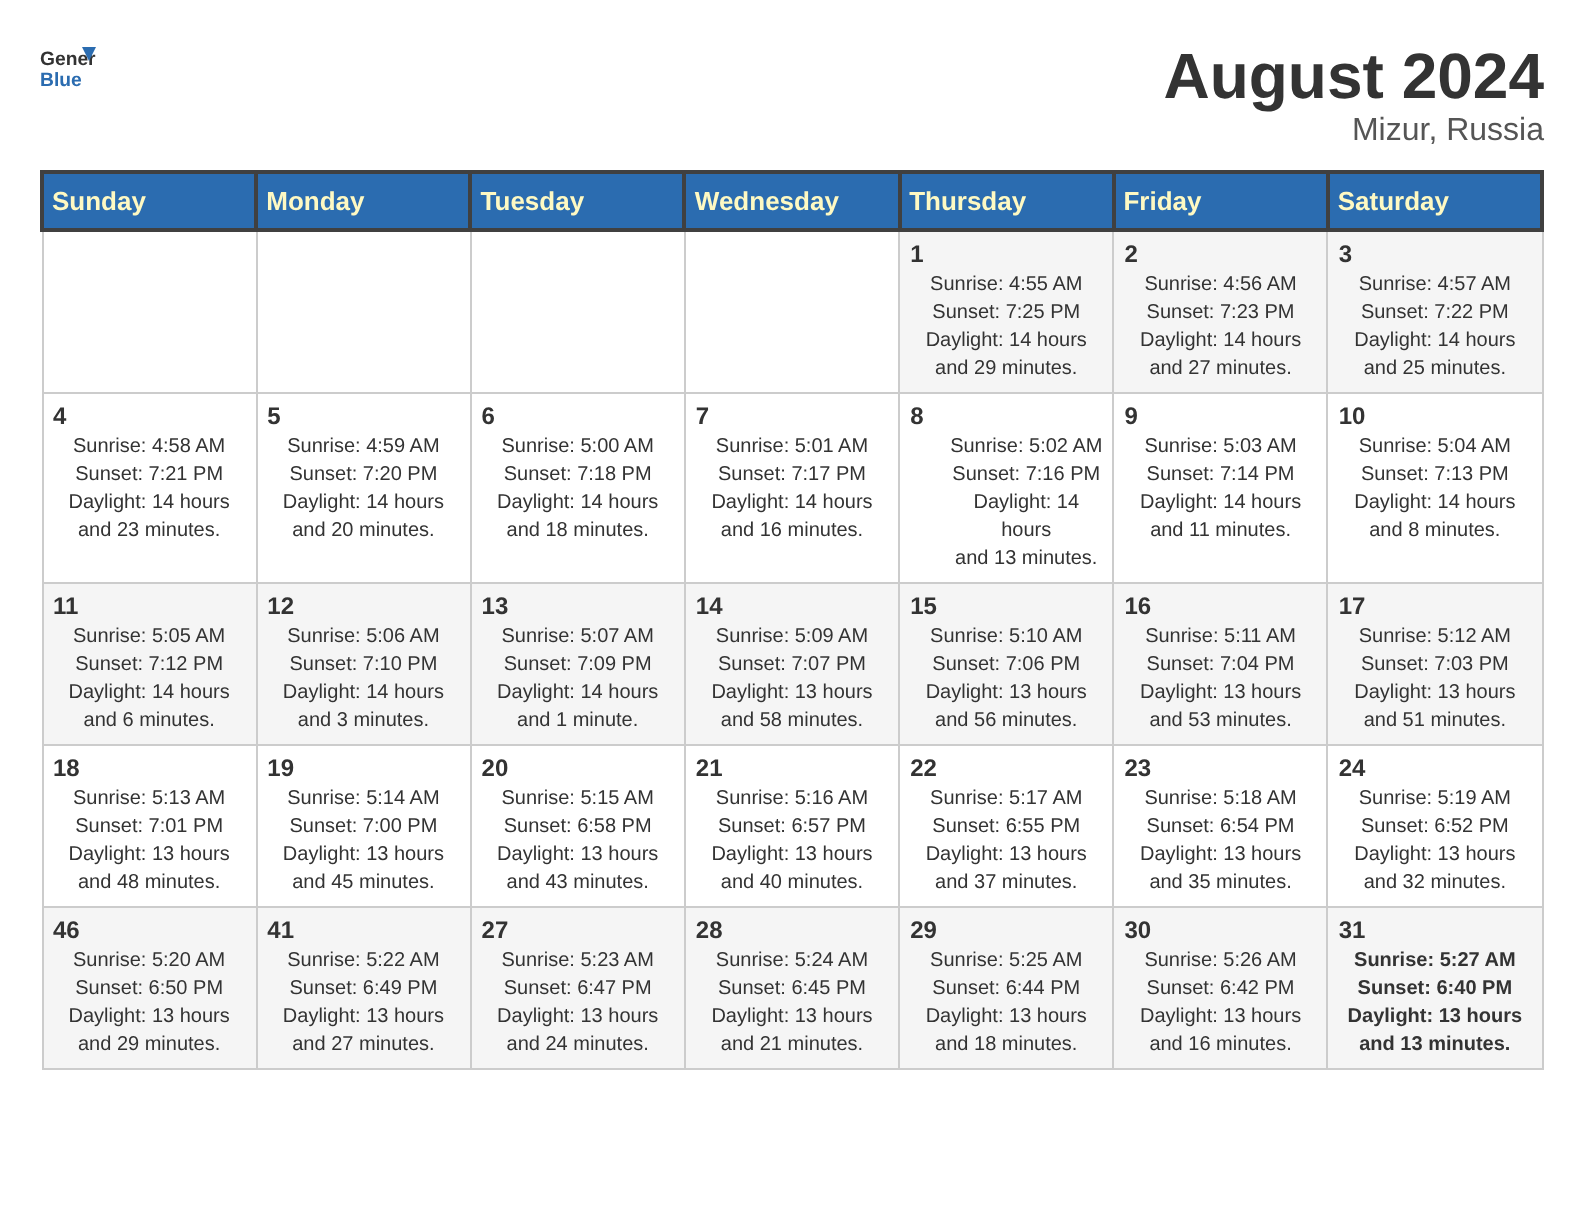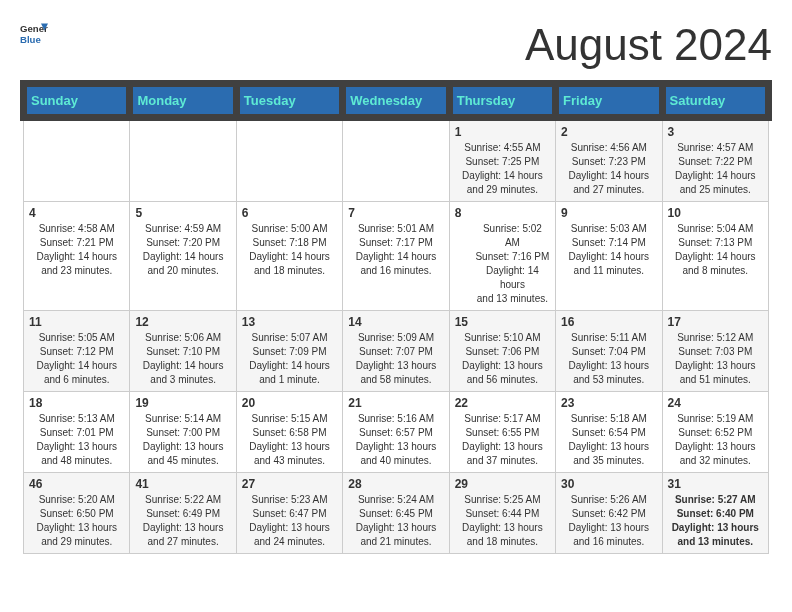--- a/index.html
+++ b/index.html
@@ -22,41 +22,41 @@
       gap: 4px;
     }
     .logo-icon {
       width: 28px;
       height: 28px;
     }
     .title-area {
       text-align: right;
     }
     .month-year {
-      font-size: 44px;
-      font-weight: normal;
+      font-size: 32px;
+      font-weight: bold;
       color: #333;
     }
     .location {
       font-size: 16px;
       color: #555;
     }
     table {
       width: 100%;
       border-collapse: collapse;
       table-layout: fixed;
     }
     thead tr th {
       background-color: #2b6cb0;
-      color: #5eead4;
+      color: #fef9c3;
       font-size: 13px;
       font-weight: bold;
       padding: 6px 4px;
       text-align: left;
-      border: 7px solid #404040;
+      border: 2px solid #404040;
     }
     tbody tr td {
       border: 1px solid #ccc;
       vertical-align: top;
       padding: 4px 5px;
       font-size: 10.5px;
       color: #333;
       height: 80px;
       background: #fff;
     }
@@ -88,20 +88,21 @@
 <div class="header-area">
   <div class="logo">
     <svg class="logo-icon" viewBox="0 0 32 32">
       <text x="0" y="14" font-size="11" font-weight="bold" fill="#333">General</text>
       <text x="0" y="26" font-size="11" font-weight="bold" fill="#2b6cb0">Blue</text>
       <polygon points="24,4 32,4 28,12" fill="#2b6cb0"></polygon>
     </svg>
   </div>
   <div class="title-area">
     <div class="month-year">August 2024</div>
+    <div class="location">Mizur, Russia</div>
   </div>
 </div>
 
 <table>
   <thead>
     <tr>
     <th>Sunday</th>
         <th>Monday</th>
         <th>Tuesday</th>
         <th>Wednesday</th>

